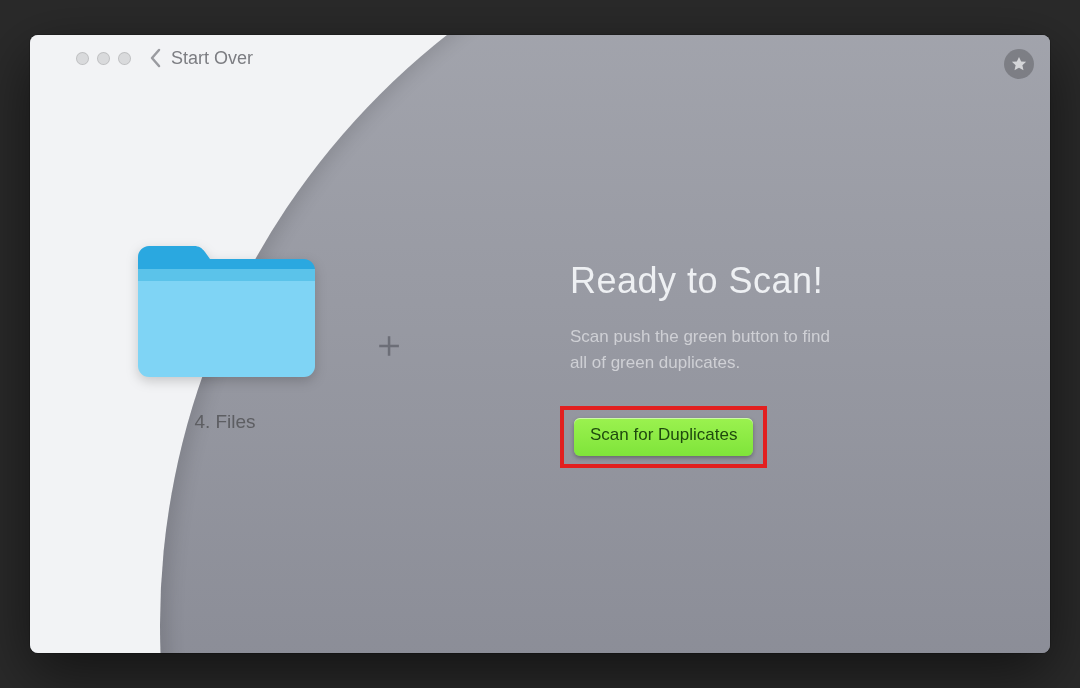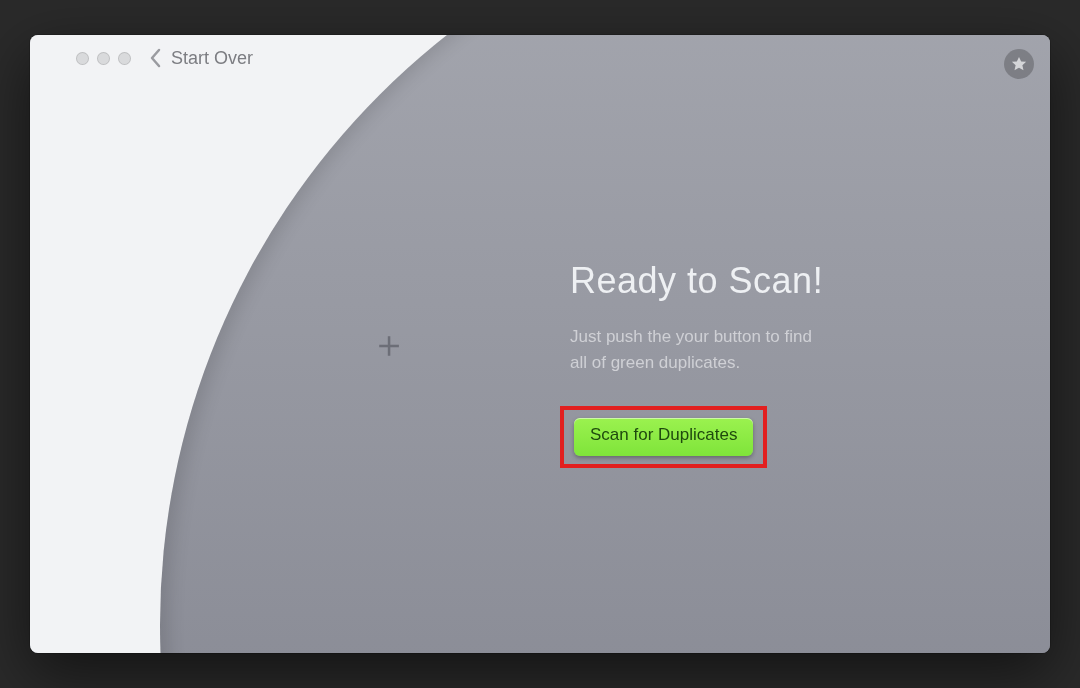--- a/index.html
+++ b/index.html
@@ -199,29 +199,39 @@
   </div>
 
   <div class="star-btn">
     <span>
       <svg width="18" height="18" viewBox="0 0 24 24">
         <path fill="#d4d5d8" d="M12 2.5l2.9 6 6.6.6-5 4.6 1.5 6.5L12 16.9 6 20.2l1.5-6.5-5-4.6 6.6-.6z"></path>
       </svg>
     </span>
   </div>
 
+  <div class="folder-block">
+    <span class="folder-icon">
+      <svg width="190" height="150" viewBox="0 0 190 150">
+        <path d="M8 22c0-6 5-11 11-11h45c5 0 8 2 11 6l5 7h94c6 0 11 5 11 11v7H8V22z" fill="#2aa8e0"></path>
+        <rect x="8" y="34" width="177" height="108" rx="11" fill="#7fd4f5"></rect>
+        <rect x="8" y="34" width="177" height="12" fill="#5bc3ea"></rect>
+      </svg>
+    </span>
+    <div class="folder-label">4. Files</div>
+  </div>
 
   <div class="plus-icon">
     <span>＋</span>
   </div>
 
   <div class="right-content">
     <div class="headline">Ready to Scan!</div>
     <div class="subtext">
-      <span>Just push the your button to find</span><br>
+      <span>Scan push the green button to find</span><br>
       <span>all of green duplicates.</span>
     </div>
   </div>
 
   <div class="scan-wrap">
     <span class="scan-btn">Scan for Duplicates</span>
   </div>
 
 </div>
 

